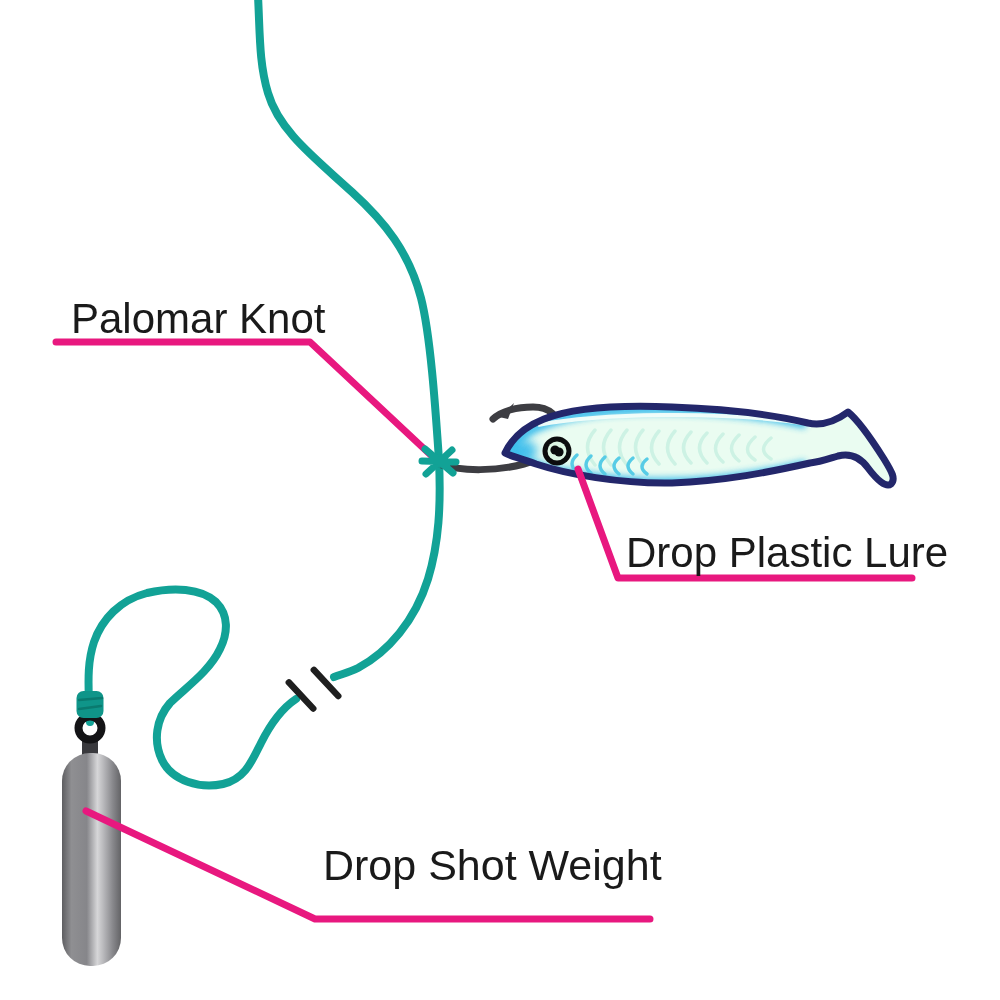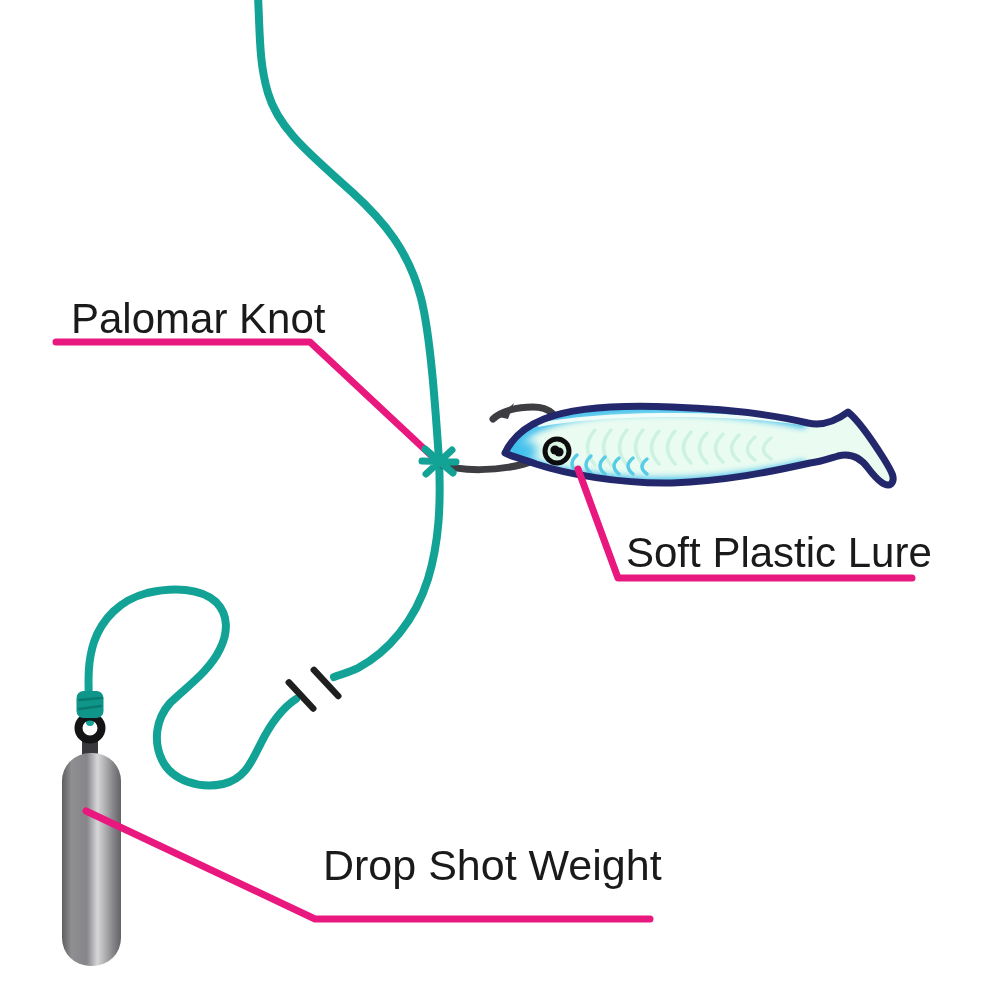--- a/index.html
+++ b/index.html
@@ -120,17 +120,17 @@
   </g>
 
   <g stroke="#12a296" stroke-width="7" stroke-linecap="round">
     <circle cx="439" cy="461" r="7" fill="#12a296" stroke="none"></circle>
     <path d="M 425,449 L 453,473 M 452,450 L 426,474 M 422,461 L 456,462" fill="none"></path>
   </g>
 </svg>
 
 <div class="diagram-label lbl-palomar">Palomar Knot</div>
 
-<div class="diagram-label lbl-lure">Soft Plastic Lure</div>
+<div class="diagram-label lbl-lure">Drop Plastic Lure</div>
 
 <div class="diagram-label lbl-weight">Drop Shot Weight</div>
 
 </div>
 
 </body></html>

